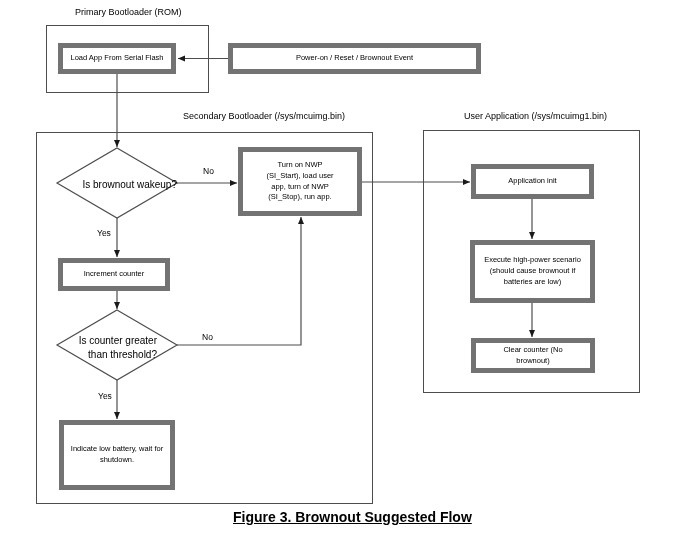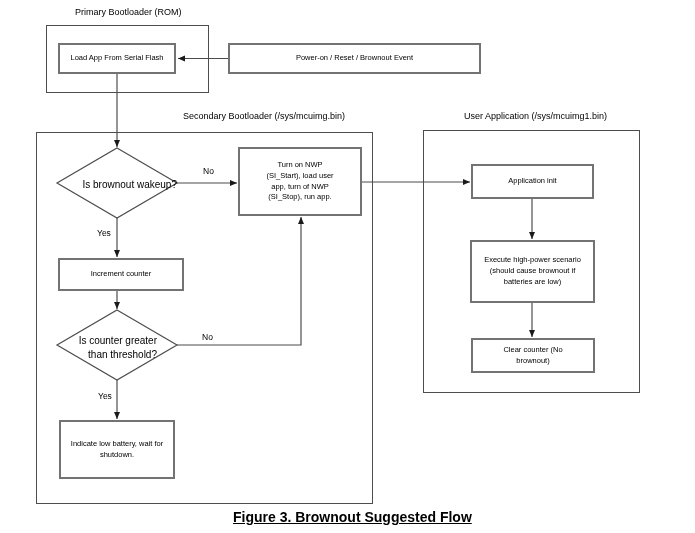--- a/index.html
+++ b/index.html
@@ -9,21 +9,21 @@
   }
   .layer{position:absolute;left:0;top:0;width:695px;height:533px;}
   .group{
     position:absolute;border:1px solid #4d4d4d;background:transparent;
     box-sizing:border-box;
   }
   .group-label{
     position:absolute;font-size:9px;color:#000;white-space:nowrap;line-height:11px;
   }
   .node{
-    position:absolute;border:2px solid #737373;background:#ffffff;
+    position:absolute;border:5px solid #737373;background:#ffffff;
     box-sizing:border-box;display:flex;align-items:center;justify-content:center;
     text-align:center;font-size:7.5px;line-height:1.45;color:#000;
   }
   .node .inner{display:block;}
   .dlabel{
     position:absolute;text-align:right;font-size:10px;line-height:1.4;color:#000;
   }
   .elabel{
     position:absolute;font-size:8.5px;color:#000;white-space:nowrap;line-height:10px;
   }
@@ -69,25 +69,25 @@
   </div>
 
   <div class="node" style="left:228px;top:43px;width:253px;height:31px;">
     <span class="inner">Power-on / Reset / Brownout Event</span>
   </div>
 
   <div class="node" style="left:238px;top:147px;width:124px;height:69px;padding:0 20px;">
     <span class="inner">Turn on NWP (SI_Start), load user app, turn of NWP (SI_Stop), run app.</span>
   </div>
 
-  <div class="node" style="left:58px;top:258px;width:126px;height:33px;">
+  <div class="node" style="left:58px;top:258px;width:112px;height:33px;">
     <span class="inner">Increment counter</span>
   </div>
 
-  <div class="node" style="left:59px;top:420px;width:116px;height:59px;">
+  <div class="node" style="left:59px;top:420px;width:116px;height:70px;">
     <span class="inner" style="width:112px;">Indicate low battery, wait for shutdown.</span>
   </div>
 
   <div class="node" style="left:471px;top:164px;width:123px;height:35px;">
     <span class="inner">Application init</span>
   </div>
 
   <div class="node" style="left:470px;top:240px;width:125px;height:63px;padding:4px 3px;">
     <span class="inner">Execute high-power scenario (should cause brownout if batteries are low)</span>
   </div>

